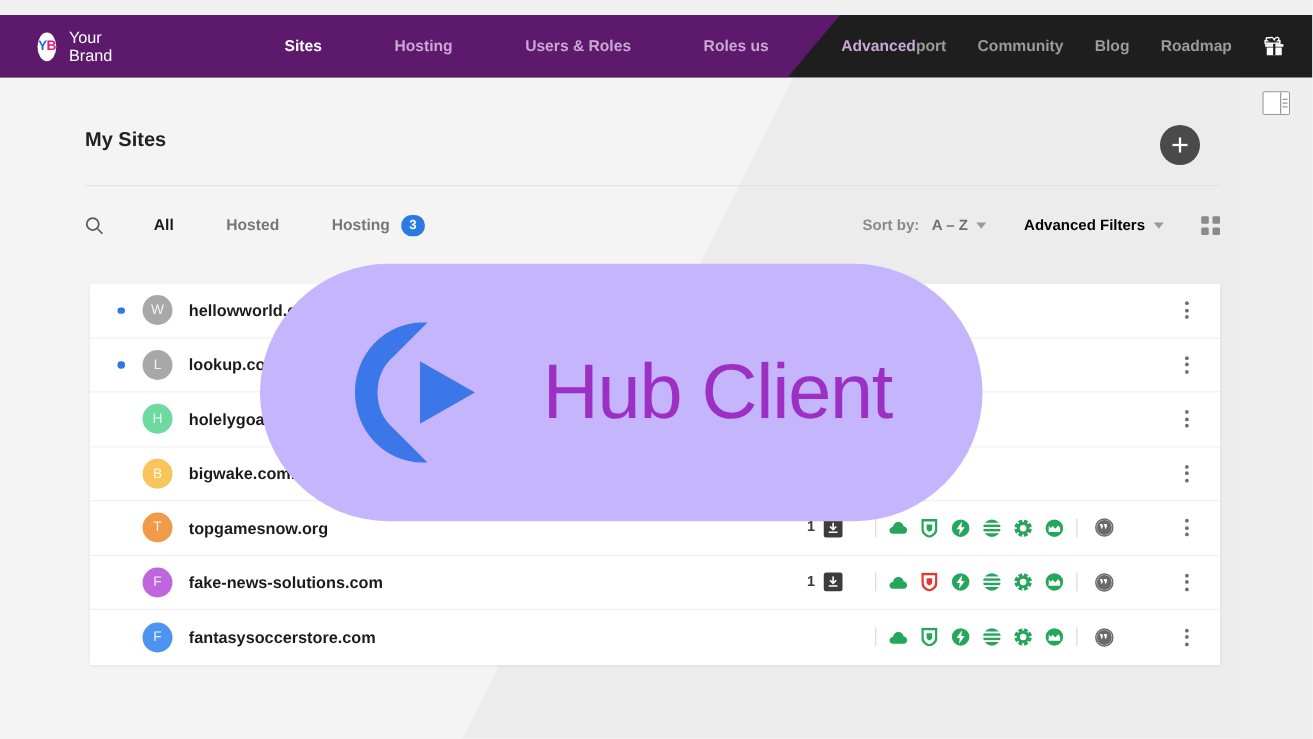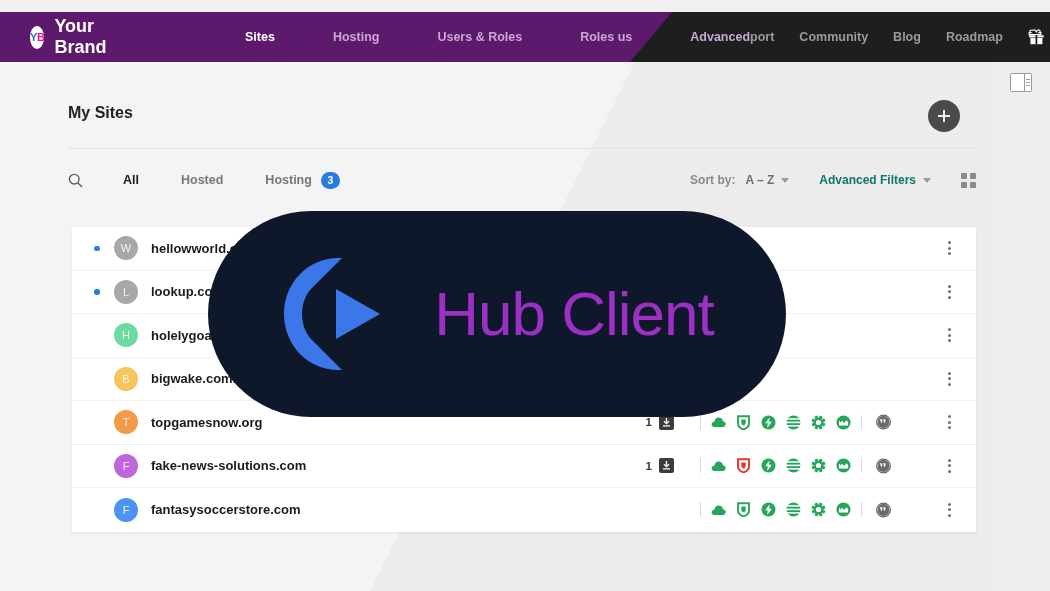--- a/index.html
+++ b/index.html
@@ -83,22 +83,22 @@
     justify-content: center;
     font-size: 11px;
     font-weight: bold;
     letter-spacing: -0.5px;
     line-height: 1;
   }
   .brand-logo .y { color: #2a6fd6; }
   .brand-logo .b { color: #e5167f; }
   .brand-name {
     color: #ffffff;
-    font-size: 18px;
-    font-weight: bold;
+    font-size: 13px;
+    font-weight: normal;
   }
 
   .nav-left {
     display: flex;
     align-items: center;
     gap: 26px;
     margin-left: 98px;
   }
   .nav-left a {
     color: #c9a8d3;
@@ -263,21 +263,21 @@
     font-weight: bold;
   }
   .sort-label { color: #8a8a8a; margin-right: 10px; margin-left: 16px; }
   .sort-value { color: #6f6f6f; margin-right: 7px; }
   .caret {
     width: 0; height: 0;
     border-left: 4px solid transparent;
     border-right: 4px solid transparent;
     border-top: 5px solid #9a9a9a;
   }
-  .adv-filters { margin-left: 30px; color: #0f766e; margin-right: 7px; }
+  .adv-filters { margin-left: 30px; color: #000000; margin-right: 7px; }
   .grid-ic {
     margin-left: 30px;
     display: grid;
     grid-template-columns: 6px 6px;
     grid-template-rows: 6px 6px;
     gap: 3px;
   }
   .grid-ic i { background: #8a8a8a; display: block; border-radius: 1px; }
 
   
@@ -360,21 +360,21 @@
     gap: 2.5px;
     cursor: pointer;
   }
   .kebab i { width: 3px; height: 3px; background: #6d6d6d; border-radius: 50%; display: block; }
 
   
   .hub-overlay {
     position: absolute;
     left: 208px; top: 211px;
     width: 578px; height: 206px;
-    background: #0f172a;
+    background: #c4b5fd;
     border-radius: 103px;
     display: flex;
     align-items: center;
     justify-content: center;
     gap: 46px;
     z-index: 50;
   }
   .hub-logo { width: 108px; height: 116px; display: block; }
   .hub-text {
     font-size: 62px;

